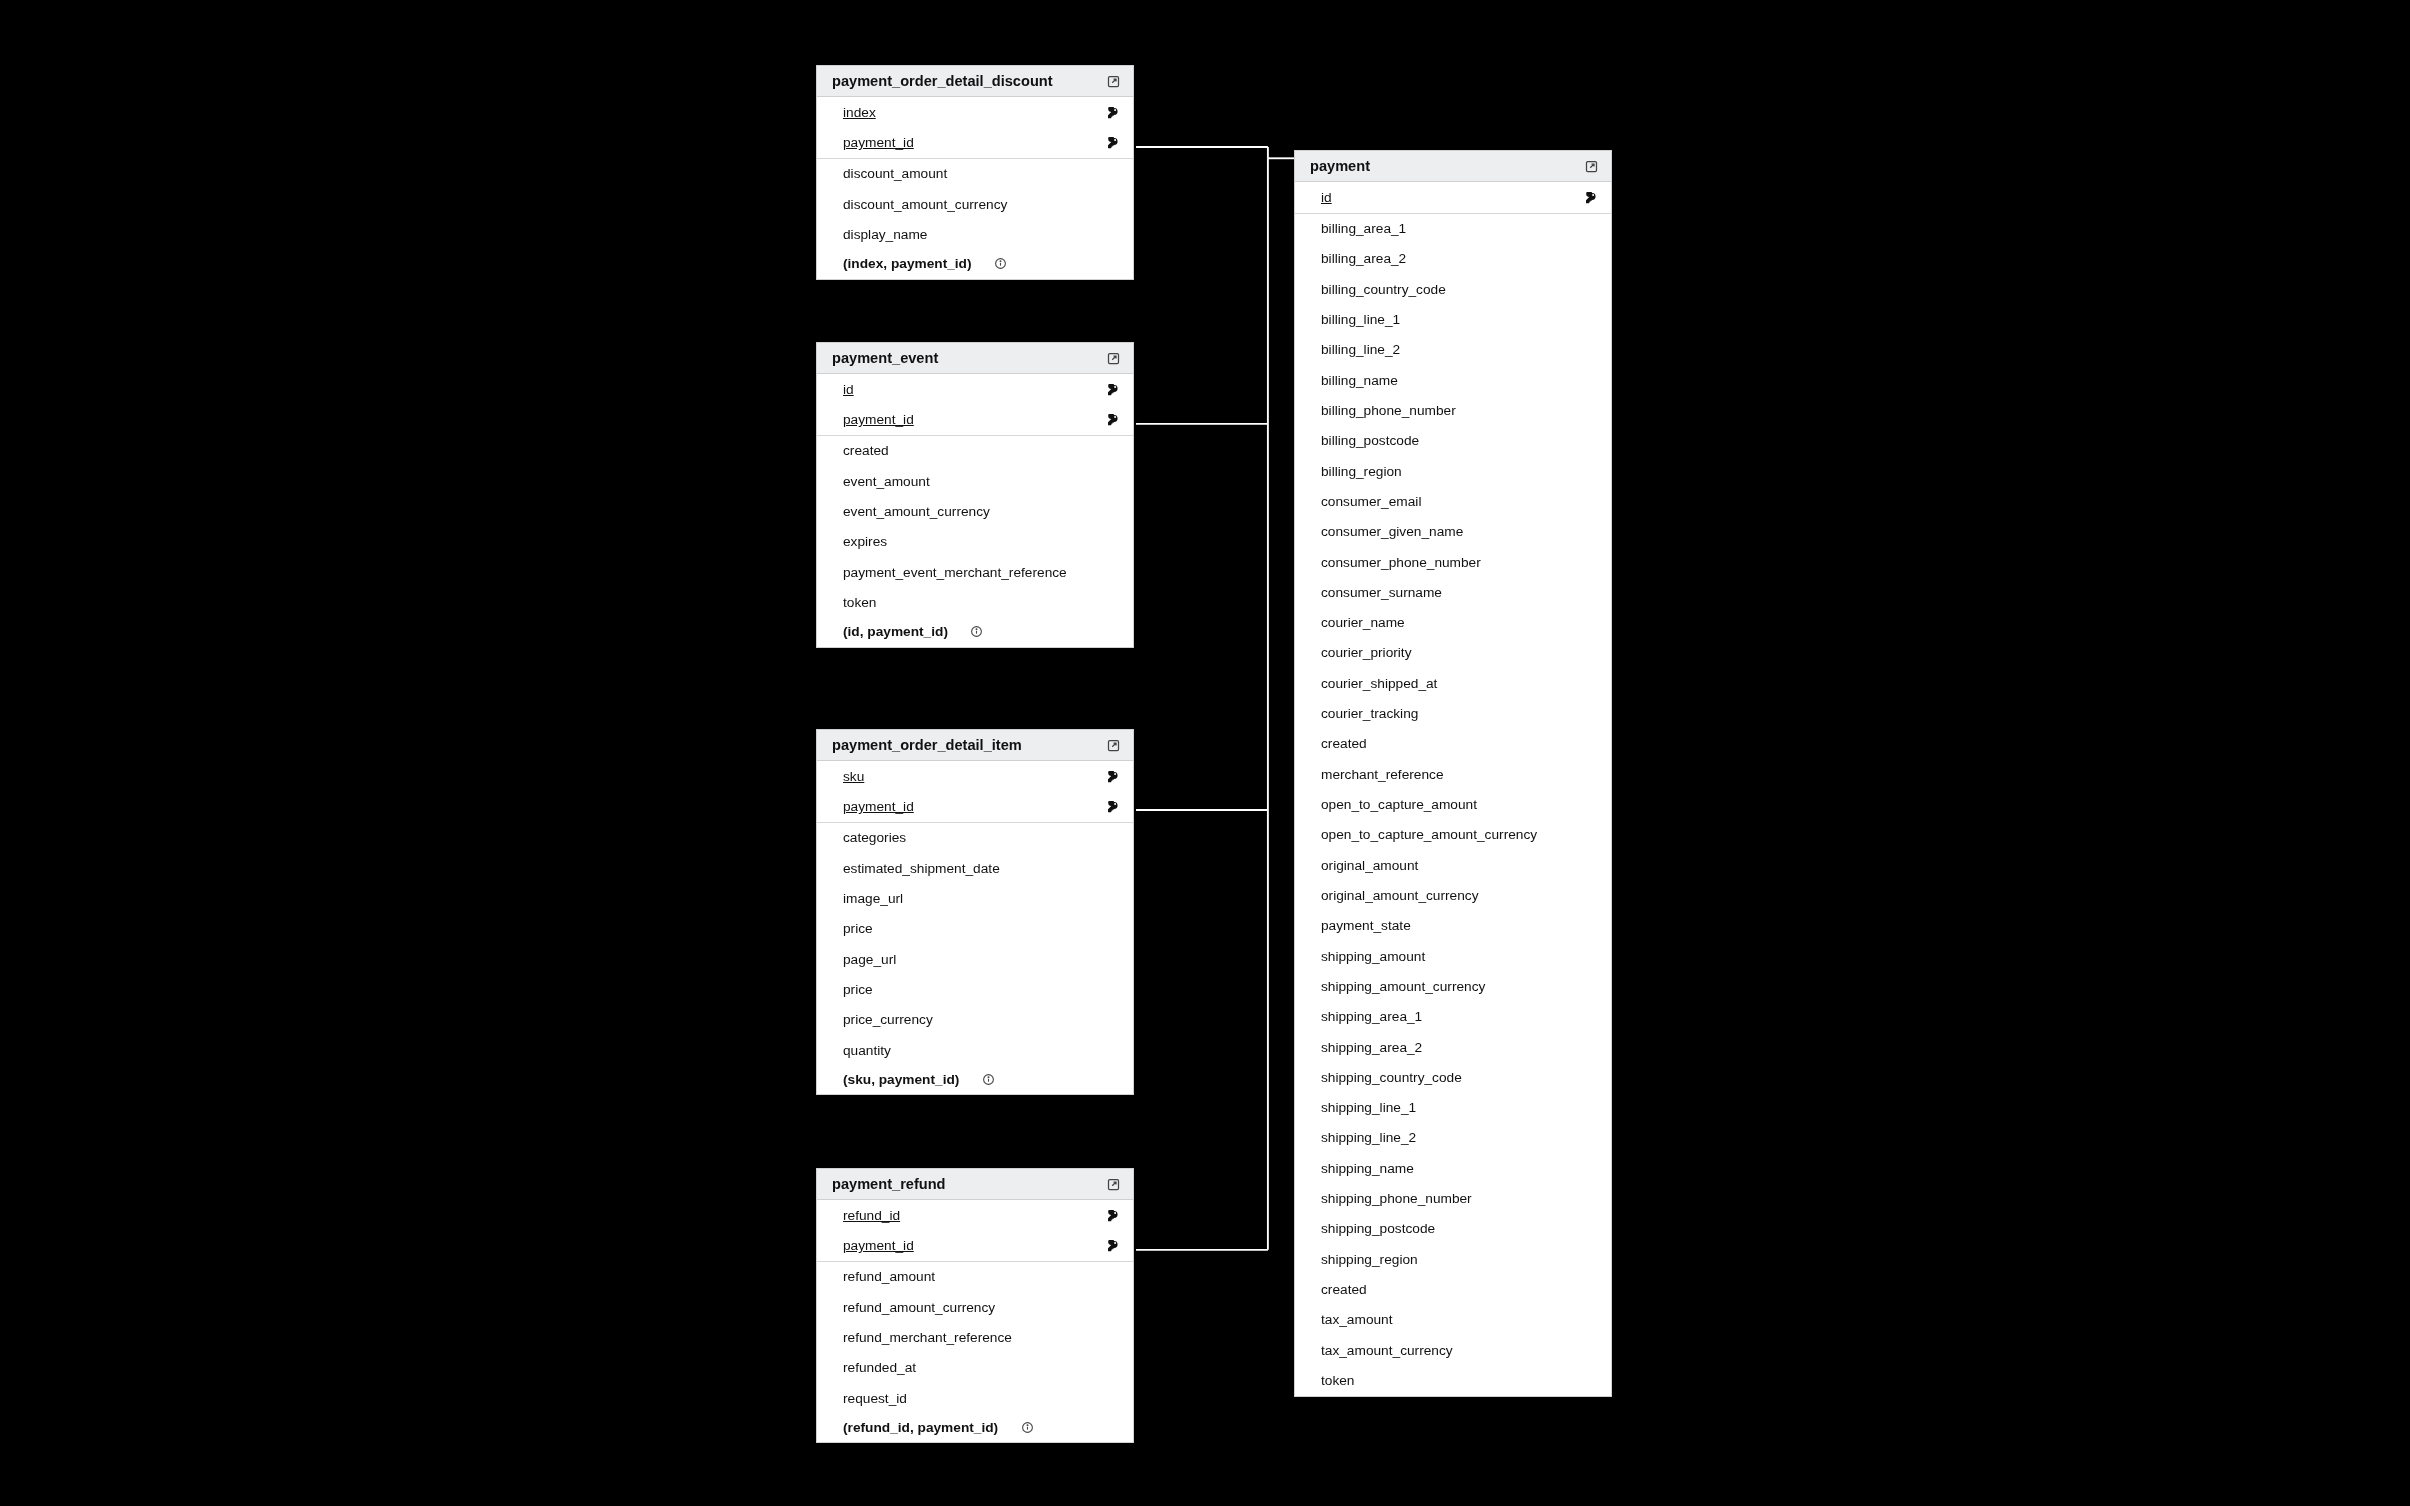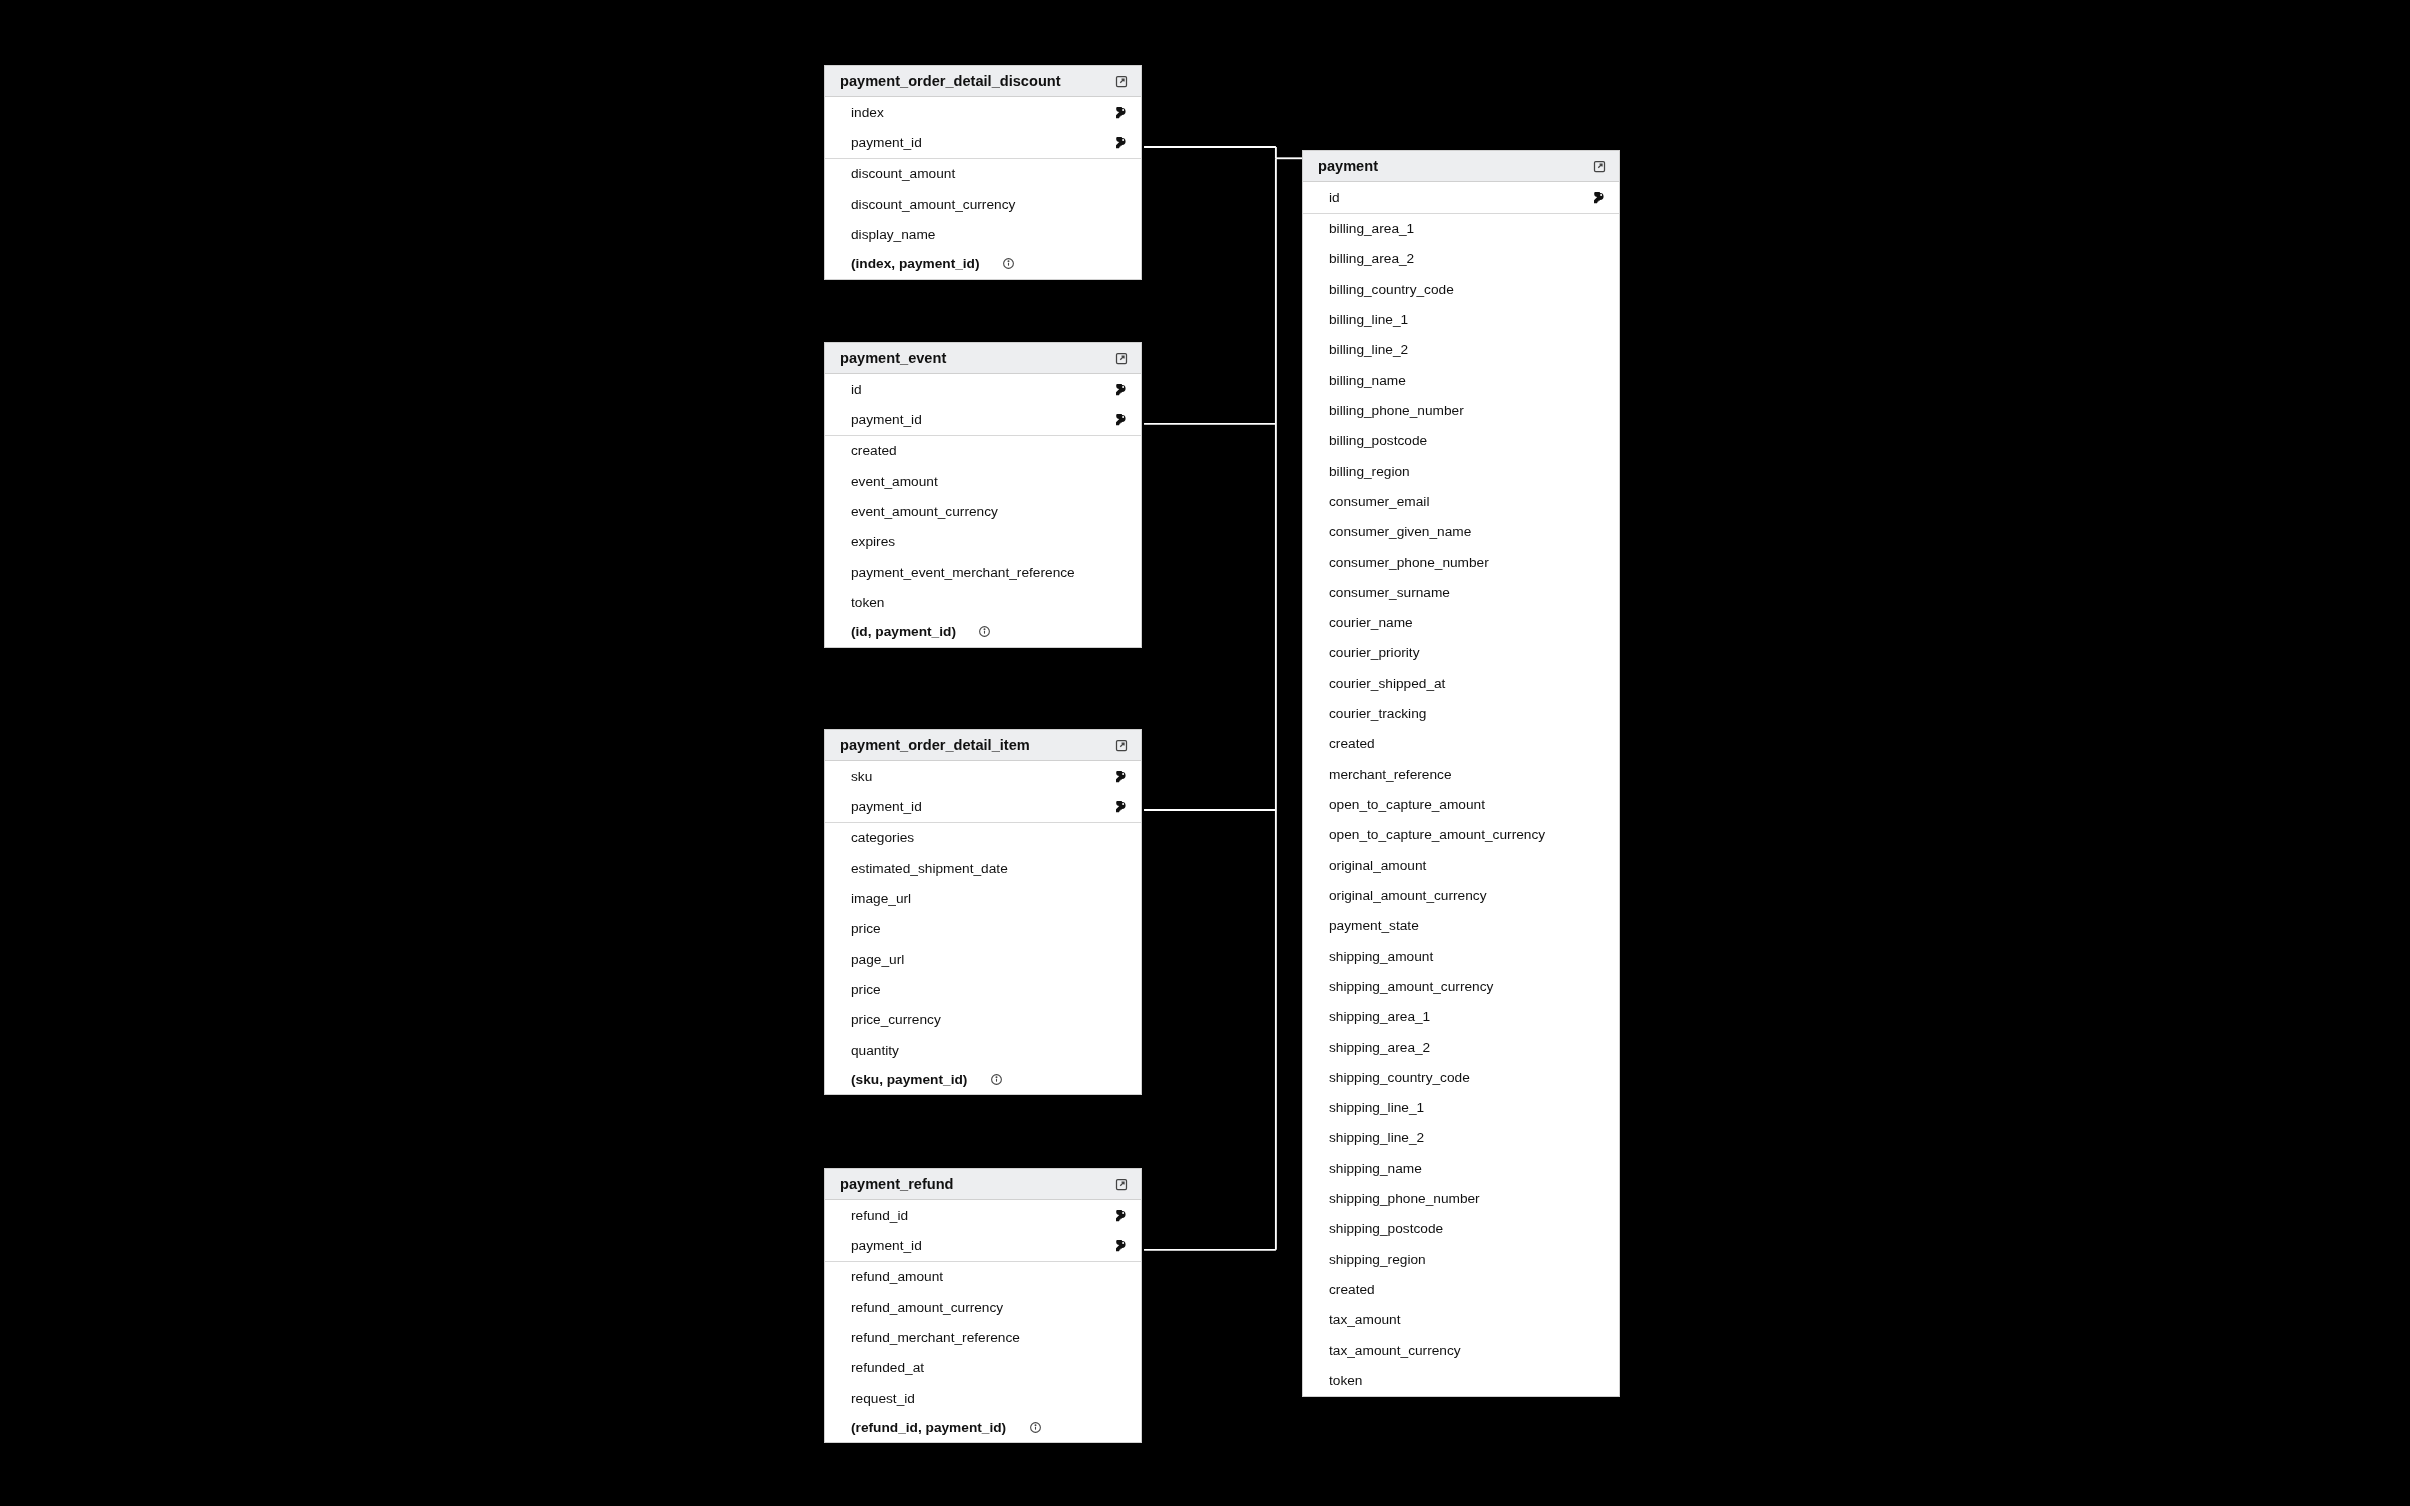--- a/index.html
+++ b/index.html
@@ -6,21 +6,21 @@
   body {
     background: #000;
     width: 2411px;
     height: 1507px;
     position: relative;
     font-family: -apple-system, BlinkMacSystemFont, "Segoe UI", Helvetica, Arial, sans-serif;
     overflow: hidden;
   }
   .canvas {
     position: absolute;
-    left: 12px; top: 0;
+    left: 4px; top: 0;
     width: 2388px;
     height: 1507px;
   }
   .table {
     position: absolute;
     background: #fff;
     border: 0.9px solid #d0d0d0;
     width: 318px;
     font-size: 14px;
     color: #111;
@@ -43,21 +43,21 @@
   .thead .open-icon svg { width: 15px; height: 15px; }
   .row {
     padding: 6.6px 13px 6.6px 26px;
     display: flex;
     align-items: center;
     justify-content: space-between;
     font-size: 13.7px;
     color: #111;
     line-height: 1.25;
   }
-  .keygroup { border-bottom: 0.9px solid #d8d8d8; }
+  .keygroup { border-bottom: 0.9px solid #d8d8d8; text-decoration: underline; }
   .key-icon { width: 13px; height: 13px; }
   .key-icon svg { width: 12.2px; height: 12.2px; fill: #111; }
   .footer {
     padding: 6.6px 13px 7.5px 26px;
     font-weight: 700;
     font-size: 13.7px;
     display:flex; align-items:center; gap:22px;
   }
   .info-icon {
     display:inline-flex; width:14px; height:14px;

